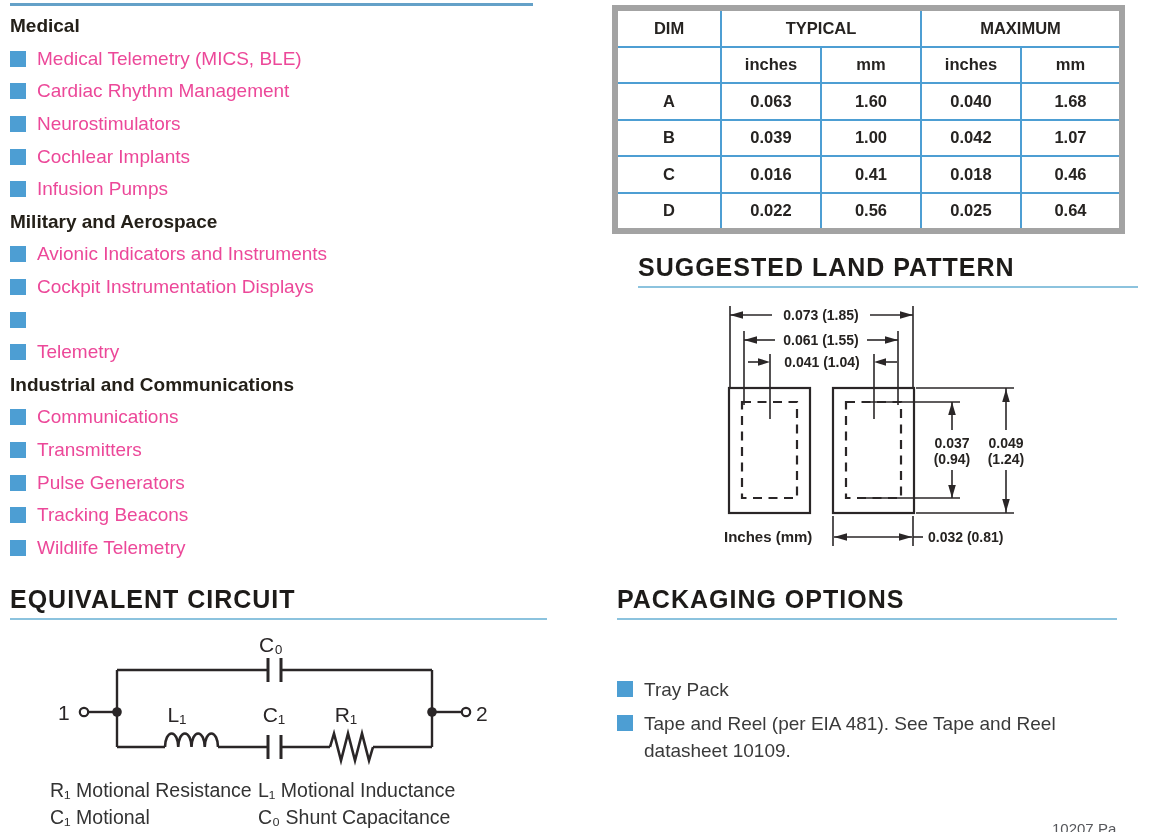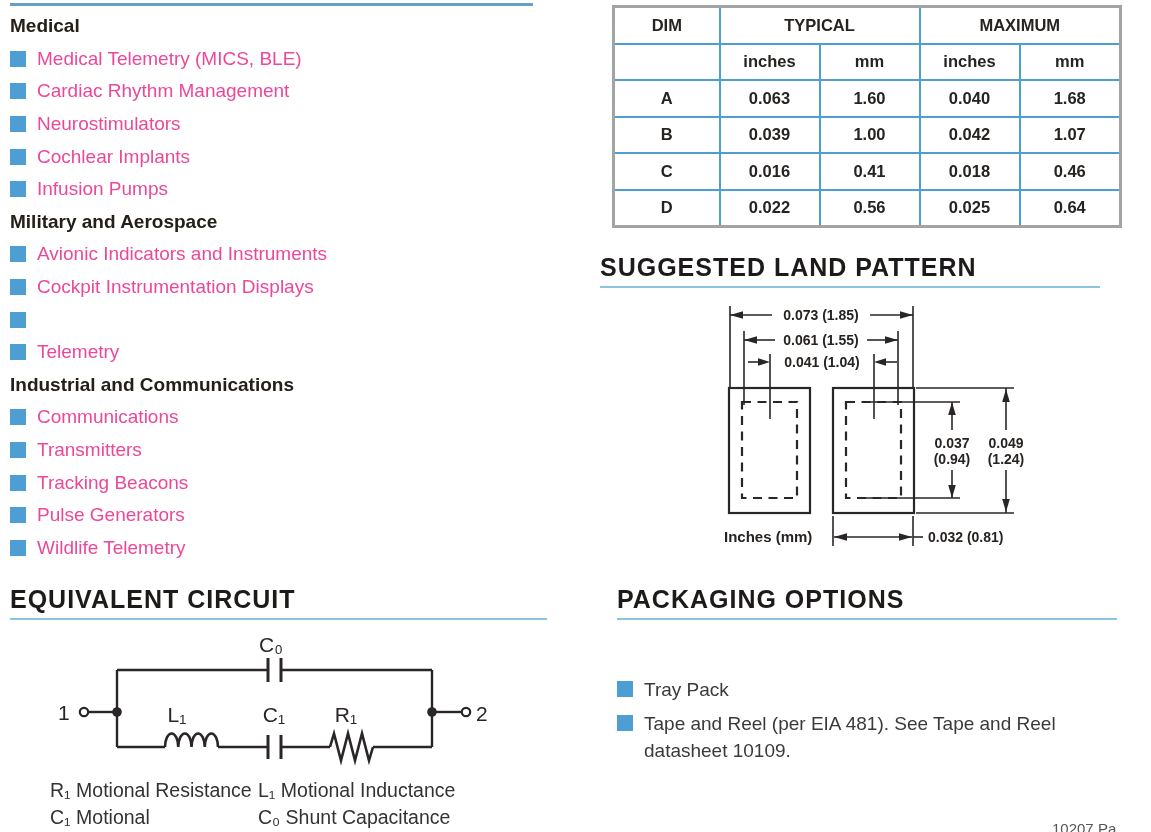--- a/index.html
+++ b/index.html
@@ -17,31 +17,31 @@
   .row{height:32.6px;display:flex;align-items:center;}
   .list-heading{font-weight:bold;font-size:19px;color:#242019;}
   .list-item{font-size:19px;color:#ec4899;}
   .bullet{width:16px;height:16px;background:#4D9ED3;margin-right:11px;flex:0 0 auto;}
 
   
   .section-title{font-weight:bold;font-size:25px;letter-spacing:1px;color:#1d1b19;line-height:26px;white-space:nowrap;}
   .rule{height:2px;background:#8CC3DE;margin-top:6px;}
 
   .eq-section{left:10px;top:586px;width:537px;}
-  .lp-section{left:600px;top:254px;width:500px;}
+  .lp-section{left:638px;top:254px;width:500px;}
   .pk-section{left:617px;top:586px;width:500px;}
 
   
   .dim-table-wrap{left:612px;top:5px;}
   table.dim-table{border-collapse:collapse;table-layout:fixed;background:#fff;}
   table.dim-table td,table.dim-table th{
     border:2px solid #4D9ED3;text-align:center;vertical-align:middle;
     font-size:16.5px;font-weight:bold;color:#262321;height:34.5px;padding:0;
   }
-  table.dim-table{border:3px solid #a3a3a3;}
+  table.dim-table{border:6px solid #a3a3a3;}
 
   
   .pk-list{padding-top:12px;margin-top:44px;}
   .pk-item{display:flex;margin-bottom:7px;font-size:19px;color:#3a3a3a;line-height:27px;}
   .pk-item .bullet{margin-top:5px;}
   .pk-item .pk-text{max-width:462px;}
 
   
   .legend{left:50px;top:777px;width:450px;display:grid;grid-template-columns:208px auto;
           font-size:19.5px;color:#333;line-height:27px;}
@@ -103,25 +103,25 @@
   <div class="row list-item">
       <span class="bullet"></span>
       <span>Communications</span>
     </div>
   <div class="row list-item">
       <span class="bullet"></span>
       <span>Transmitters</span>
     </div>
   <div class="row list-item">
       <span class="bullet"></span>
+      <span>Pulse Generators</span>
+    </div>
+  <div class="row list-item">
+      <span class="bullet"></span>
       <span>Tracking Beacons</span>
-    </div>
-  <div class="row list-item">
-      <span class="bullet"></span>
-      <span>Pulse Generators</span>
     </div>
   <div class="row list-item">
       <span class="bullet"></span>
       <span>Wildlife Telemetry</span>
     </div>
 </div>
 
 <div class="abs dim-table-wrap">
   <table class="dim-table">
     <colgroup>

